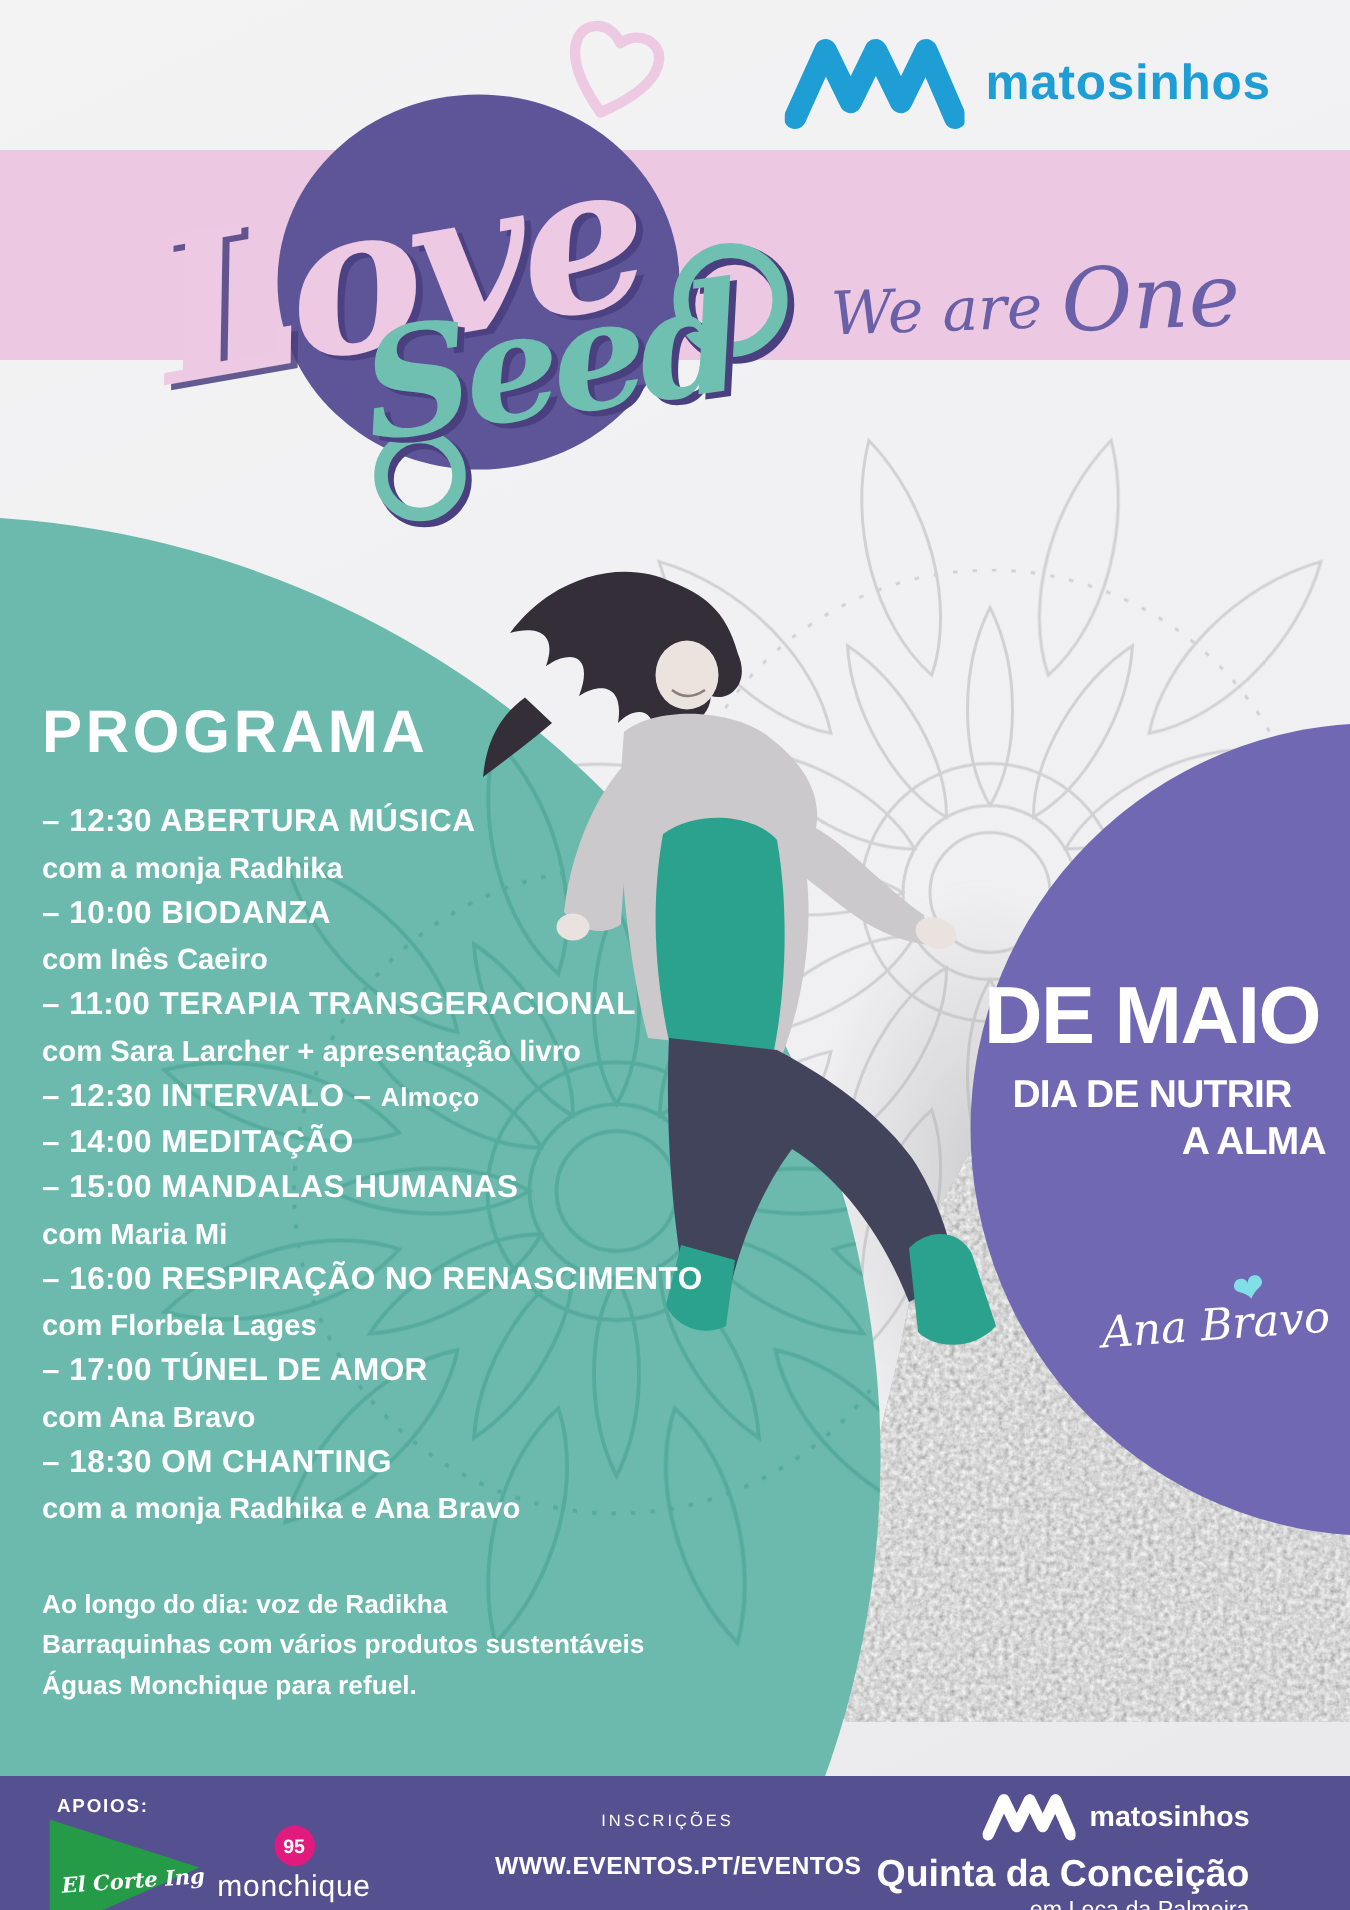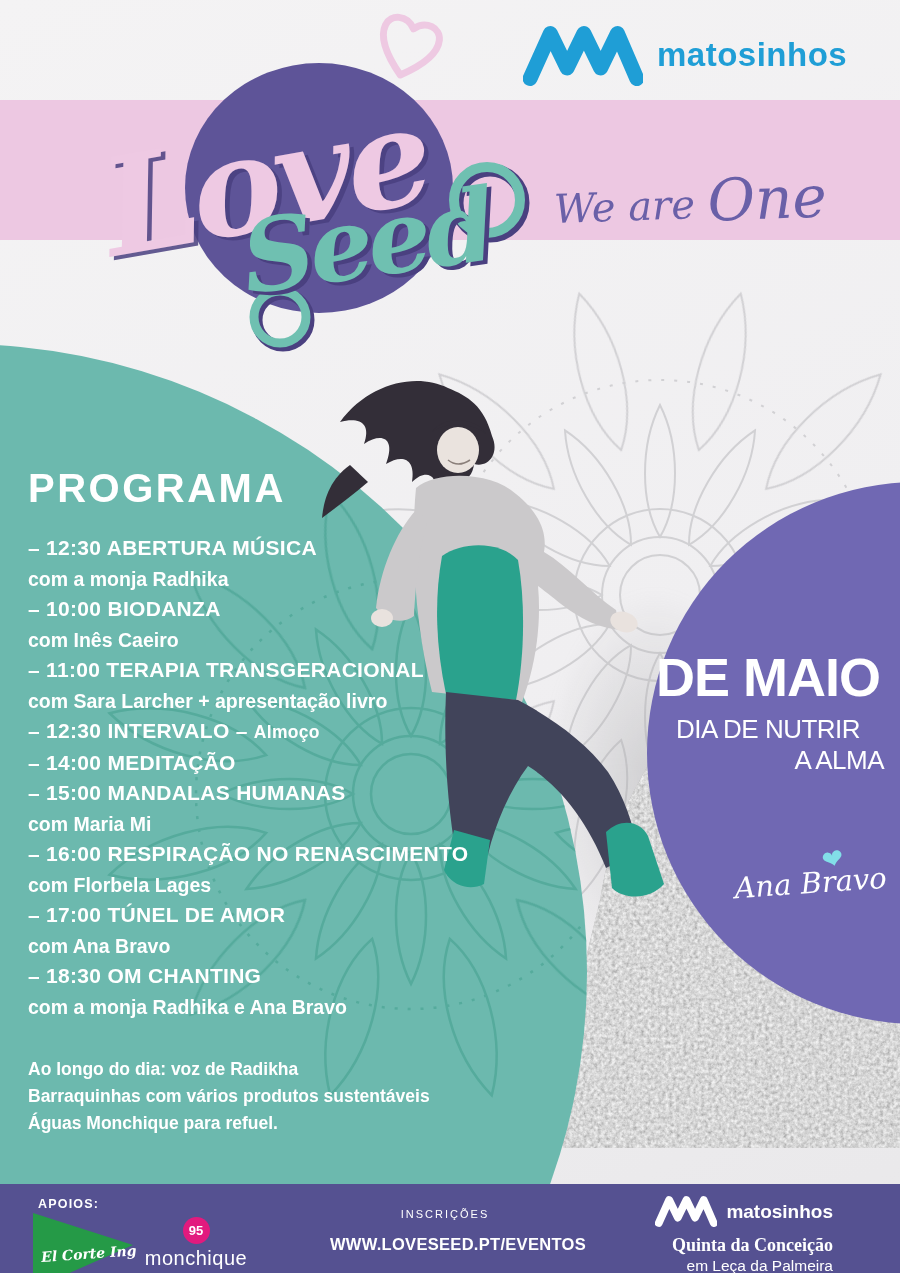--- a/index.html
+++ b/index.html
@@ -35,41 +35,41 @@
   .prog-title{font-size:40px;font-weight:bold;letter-spacing:2.5px;margin-bottom:22px;}
   .p-main{font-size:21px;font-weight:bold;line-height:30.5px;letter-spacing:.3px;}
   .p-sub{font-size:19.5px;font-weight:bold;line-height:30.5px;}
   .p-suffix{font-size:17.5px;}
   .prog-notes{left:28px;top:1056px;width:560px;color:#fff;z-index:6;font-size:17.5px;font-weight:bold;line-height:27px;}
 
   
   .purple-circle{left:647px;top:482px;width:542px;height:542px;border-radius:50%;background:#7068b3;z-index:7;}
   .date-block{left:652px;top:650px;width:232px;color:#fff;text-align:center;z-index:8;}
   .date-big{font-size:54px;font-weight:bold;letter-spacing:-1px;line-height:55px;}
-  .theme{font-size:26px;font-weight:normal;letter-spacing:-.5px;line-height:31px;margin-top:9px;}
+  .theme{font-size:26px;font-weight:bold;letter-spacing:-.5px;line-height:31px;margin-top:9px;}
   .theme2{text-align:right;}
   .signature{left:733px;top:866px;width:155px;text-align:center;color:#fff;z-index:8;
              font-family:"DejaVu Serif",serif;font-style:italic;font-size:29px;transform:rotate(-4deg);}
   .sig-heart{left:822px;top:844px;color:#82dfe8;font-size:26px;z-index:8;transform:rotate(-14deg);}
 
   
   .footer{left:0;top:1148px;width:900px;height:125px;background:#555191;z-index:10;color:#fff;margin-top:36px;}
   .apoios{left:38px;top:13px;font-size:12.5px;font-weight:bold;letter-spacing:1.2px;}
   .eci-svg{left:33px;top:29px;}
   .monchique{left:126px;top:33px;width:140px;text-align:center;}
   .mq-badge{display:inline-block;width:27px;height:27px;border-radius:50%;background:#e21a7e;color:#ffffff;
             font-size:13px;font-weight:bold;line-height:27px;text-align:center;}
   .mq-name{font-size:20px;letter-spacing:.5px;margin-top:3px;}
   .inscr-block{left:330px;top:24px;width:230px;text-align:center;}
   .inscr-label{font-size:11px;letter-spacing:2px;}
   .inscr-url{font-size:16.5px;font-weight:bold;margin-top:15px;letter-spacing:.3px;}
   .footer-right{right:67px;top:10px;display:flex;flex-direction:column;align-items:flex-end;}
   .fr-brand{display:flex;align-items:center;gap:9px;}
   .fr-brand-label{font-size:19px;font-weight:bold;}
-  .venue1{font-size:18px;font-weight:bold;margin-top:6px;font-family:Liberation Serif, serif;}
+  .venue1{font-size:25px;font-weight:bold;margin-top:6px;}
   .venue2{font-size:15.5px;margin-top:1px;}
   svg{display:block;}
 </style>
 </head>
 <body>
 
 <div class="poster">
 
   <svg width="0" height="0" style="position:absolute">
     <defs>
@@ -253,21 +253,21 @@
     <svg class="abs eci-svg" width="104" height="76" viewBox="0 0 104 76">
       <polygon points="0,0 0,76 100,32" fill="#259a47"></polygon>
       <text x="8" y="46" font-family="DejaVu Serif,serif" font-style="italic" font-weight="bold" font-size="14" fill="#ffffff" transform="rotate(-4 50 40)">El Corte Inglés</text>
     </svg>
     <div class="abs monchique">
       <span class="mq-badge">95</span>
       <div class="mq-name">monchique</div>
     </div>
     <div class="abs inscr-block">
       <div class="inscr-label">INSCRIÇÕES</div>
-      <div class="inscr-url">WWW.LOVESEED.PT/EVENTOS</div>
+      <div class="inscr-url">WWW.EVENTOS.PT/EVENTOS</div>
     </div>
     <div class="abs footer-right">
       <div class="fr-brand">
         <svg width="62" height="35" viewBox="0 0 136 77">
           <use href="#mm" stroke="#ffffff"></use>
         </svg>
         <span class="fr-brand-label">matosinhos</span>
       </div>
       <div class="venue1">Quinta da Conceição</div>
       <div class="venue2">em Leça da Palmeira</div>

